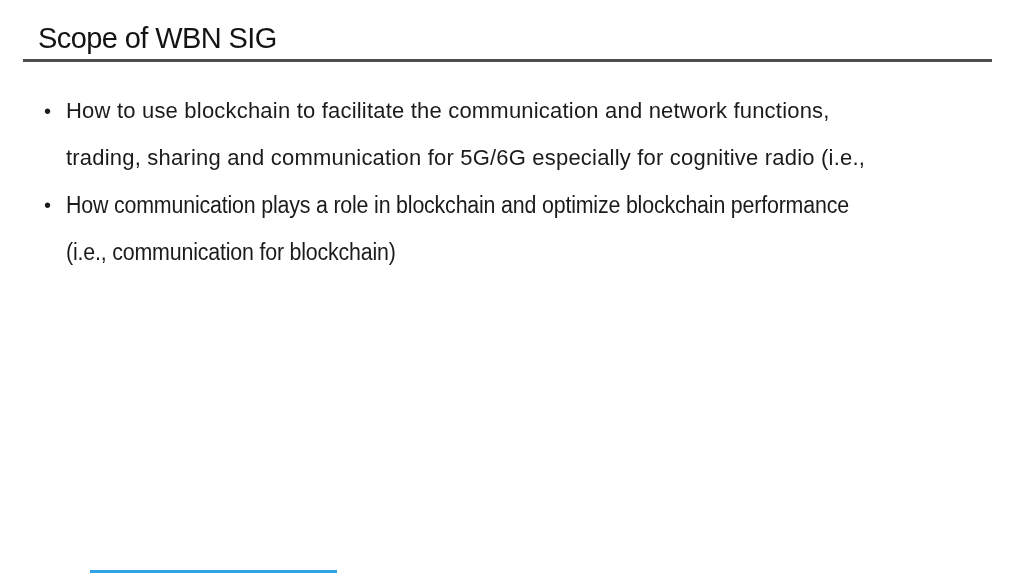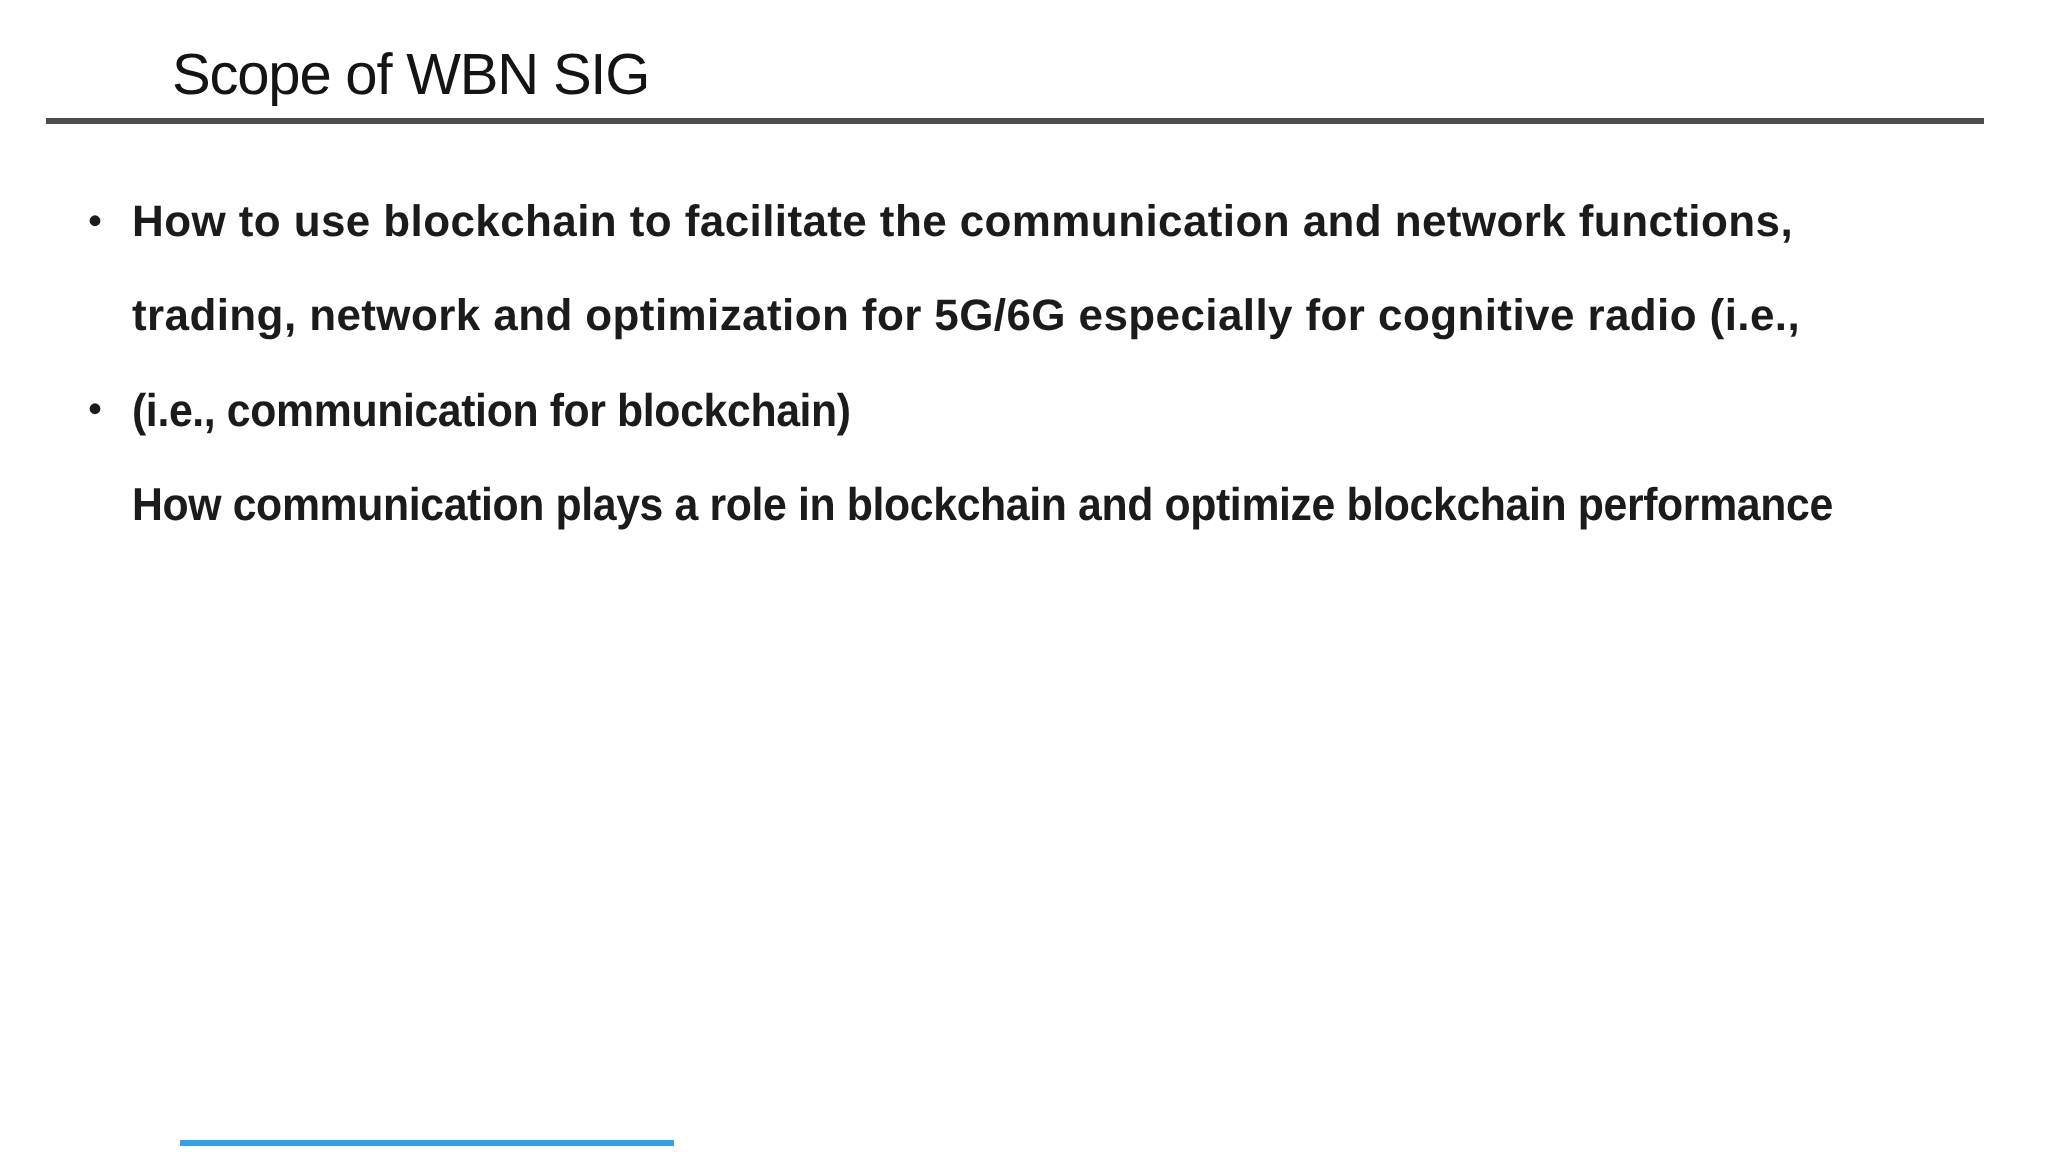--- a/index.html
+++ b/index.html
@@ -18,21 +18,20 @@
   .slide-title {
     position: absolute;
     left: 38px;
     top: 21px;
     font-size: 29px;
     line-height: 34px;
     font-weight: 500;
     letter-spacing: -0.6px;
     color: #141414;
     white-space: nowrap;
-    margin-left: 48px;
   }
   .title-rule {
     position: absolute;
     left: 23px;
     top: 59px;
     width: 969px;
     height: 3px;
     background: #4d4d4f;
   }
   .bullet-list {
@@ -48,21 +47,20 @@
   .bullet .marker {
     flex: 0 0 22px;
     width: 22px;
     font-size: 20px;
     line-height: 46.8px;
     color: #1b1b1b;
   }
   .bullet .lines {
     flex: 1 1 auto;
     min-width: 0;
-    font-weight: bold;
   }
   .bullet .line {
     display: block;
     font-size: 22px;
     line-height: 46.8px;
     letter-spacing: 0.2px;
     color: #1b1b1b;
     white-space: nowrap;
   }
   .bullet.condensed .line-inner {
@@ -92,29 +90,29 @@
   <div class="slide-title">Scope of WBN SIG</div>
 
   <div class="title-rule"></div>
 
   <div class="bullet-list">
 
     <div class="bullet">
       <span class="marker">•</span>
       <div class="lines">
         <span class="line"><span class="line-inner">How to use blockchain to facilitate the communication and network functions,</span></span>
-        <span class="line"><span class="line-inner">trading, network and optimization for 5G/6G especially for cognitive radio (i.e.,</span></span>
+        <span class="line"><span class="line-inner">trading, sharing and communication for 5G/6G especially for cognitive radio (i.e.,</span></span>
       </div>
     </div>
 
     <div class="bullet condensed">
       <span class="marker">•</span>
       <div class="lines">
+        <span class="line"><span class="line-inner">How communication plays a role in blockchain and optimize blockchain performance</span></span>
         <span class="line"><span class="line-inner">(i.e., communication for blockchain)</span></span>
-        <span class="line"><span class="line-inner">How communication plays a role in blockchain and optimize blockchain performance</span></span>
       </div>
     </div>
 
   </div>
 
   <div class="progress-bar"></div>
 
 </div>
 
 </body></html>

